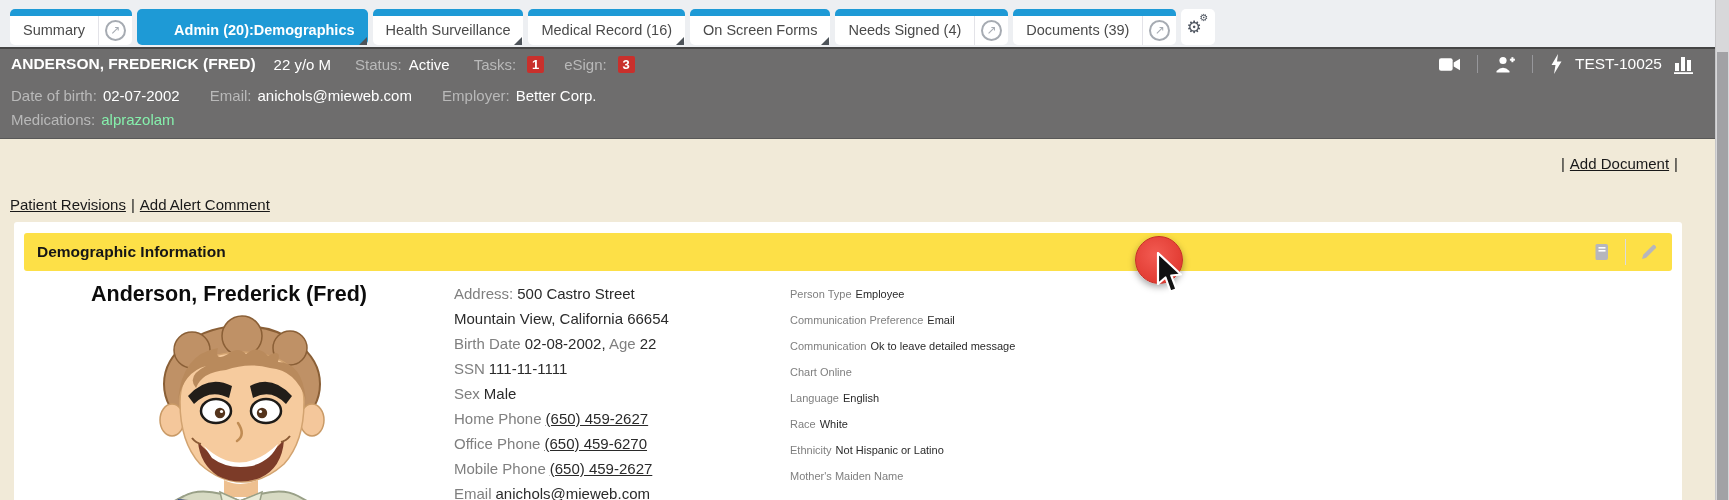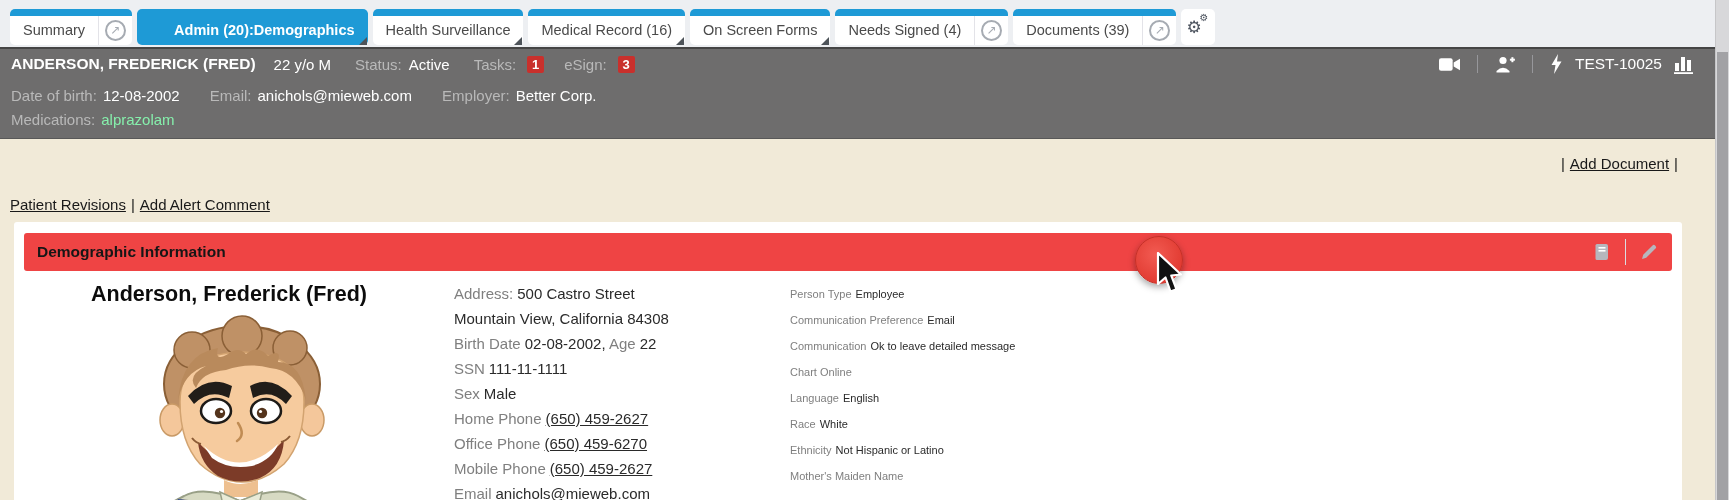--- a/index.html
+++ b/index.html
@@ -48,21 +48,21 @@
   .med-val { margin-left:6px; color:#86efac; }
 
   
   .content { position:absolute; left:0; top:139px; width:1729px; height:361px; background:#f1ead8; }
   .add-doc { position:absolute; top:155px; right:46px; font-size:15px; color:#191919; }
   .rev-links { position:absolute; top:196px; left:10px; font-size:15px; color:#191919; }
   .lnk { color:#191919; text-decoration:underline; cursor:pointer; }
   .pipe { padding:0 5px; }
 
   .panel { position:absolute; left:14px; top:222px; width:1668px; height:300px; background:#fff; border-radius:3px; }
-  .panel-head { position:absolute; left:10px; right:10px; top:11px; height:38px; background:#ef4444;
+  .panel-head { position:absolute; left:10px; right:10px; top:11px; height:38px; background:#fde047;
          border-radius:3px; display:flex; align-items:center; padding:0 13px; }
   .panel-title { font-size:15.5px; font-weight:bold; color:#161616; }
   .ph-icons { margin-left:auto; display:flex; align-items:center; }
   .ph-sep { width:1px; height:26px; background:#dcdce0; margin:0 13px; }
 
   .col-name { position:absolute; top:60px; left:40px; width:350px; text-align:center;
          font-size:21.5px; font-weight:bold; color:#0c0c0c; }
   .avatar { position:absolute; top:88px; left:118px; width:215px; height:205px; }
 
   .col2 { position:absolute; top:62px; left:440px; font-size:15px; }
@@ -165,21 +165,21 @@
           <rect x="7" y="3" width="4" height="14" fill="#fff"></rect>
           <rect x="13" y="6" width="4" height="11" fill="#fff"></rect>
           <rect x="0" y="18.2" width="19" height="1.8" fill="#fff"></rect>
         </svg>
     </span>
   </span>
 </div>
 
 <div class="banner2">
   <div>
-    <span class="blabel">Date of birth:</span><span class="b2v">12-08-2002</span>
+    <span class="blabel">Date of birth:</span><span class="b2v">02-07-2002</span>
     <span class="blabel b2gap">Email:</span><span class="b2v">anichols@mieweb.com</span>
     <span class="blabel b2gap">Employer:</span><span class="b2v">Better Corp.</span>
   </div>
   <div>
     <span class="blabel">Medications:</span><span class="med-val">alprazolam</span>
   </div>
 </div>
 
 <div class="content"></div>
 
@@ -247,21 +247,21 @@
         <rect width="24" height="2.5" y="7" fill="#c23b32"></rect>
         <rect width="24" height="2.5" y="11.7" fill="#c23b32"></rect>
         <rect width="11" height="7.5" fill="#334d8c"></rect>
       </g>
       <rect x="150" y="193" width="18" height="12" rx="2" fill="#c8502e" transform="rotate(-8 159 199)"></rect>
     </svg>
   </div>
 
   <div class="col2">
     <div class="drow"><span class="lbl">Address:</span><span class="val">500 Castro Street</span></div>
-    <div class="drow"><span class="val">Mountain View, California 84308</span></div>
+    <div class="drow"><span class="val">Mountain View, California 66654</span></div>
     <div class="drow"><span class="lbl">Birth Date</span><span class="val">02-08-2002,</span> <span class="lbl">Age</span><span class="val">22</span></div>
     <div class="drow"><span class="lbl">SSN</span><span class="val">111-11-1111</span></div>
     <div class="drow"><span class="lbl">Sex</span><span class="val">Male</span></div>
     <div class="drow"><span class="lbl">Home Phone</span><a class="val-link">(650) 459-2627</a></div>
     <div class="drow"><span class="lbl">Office Phone</span><a class="val-link">(650) 459-6270</a></div>
     <div class="drow"><span class="lbl">Mobile Phone</span><a class="val-link">(650) 459-2627</a></div>
     <div class="drow"><span class="lbl">Email</span><span class="val">anichols@mieweb.com</span></div>
   </div>
 
   <div class="col3">

